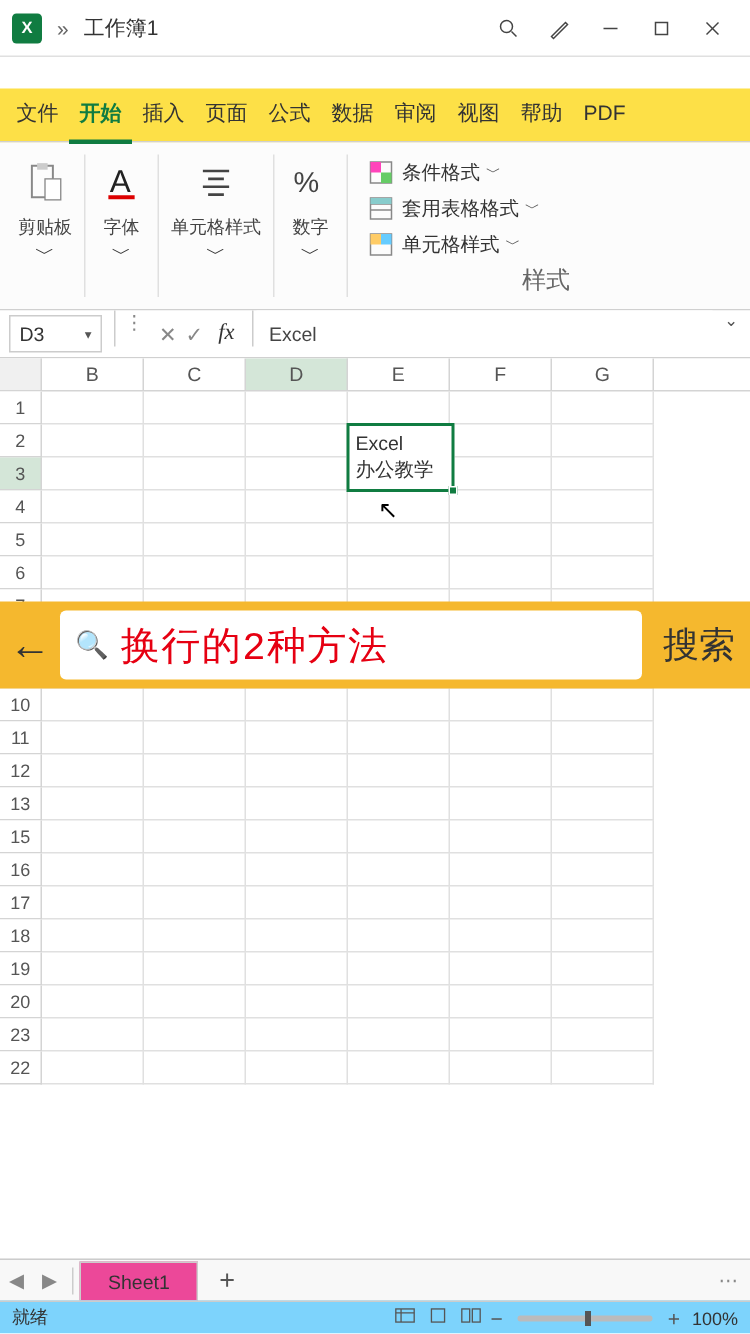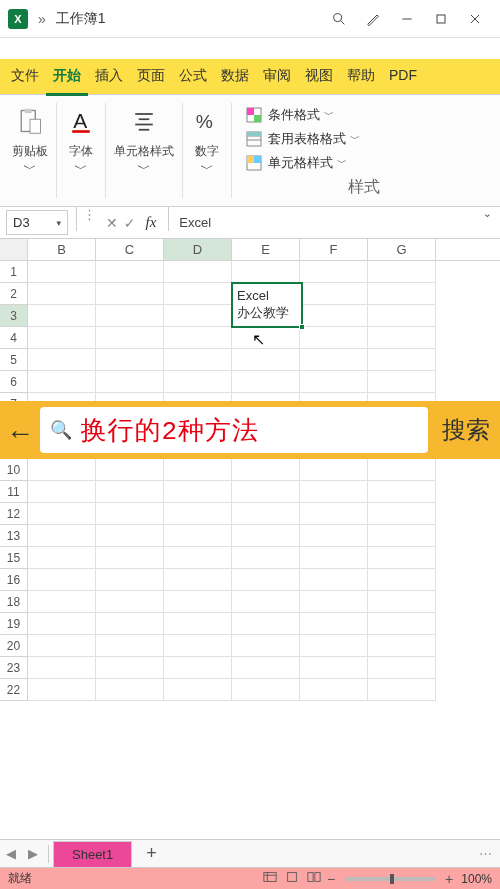--- a/index.html
+++ b/index.html
@@ -61,21 +61,21 @@
 .ov-btn { padding: 0 10px; font-size: 24px; color: #333; cursor: pointer; }
 
 .sheet-tabs { position:absolute; bottom:22px; left:0; width:500px; height: 28px; border-top: 1px solid #ccc; display: flex; align-items: center; background: #f8f8f8; }
 .st-nav { padding: 0 6px; color: #888; cursor: pointer; font-size:13px; }
 .st-divider { width:1px; height:18px; background:#ccc; margin:0 4px;}
 .sheet-tab { padding: 5px 18px; background: #ec4899; border: 1px solid #ccc; border-bottom: none; font-size: 13px; cursor: pointer; }
 .st-add { padding: 0 14px; font-size: 18px; color: #555; cursor: pointer; }
 .st-spacer { flex:1; }
 .st-dots { padding:0 8px; color:#888; cursor:pointer;}
 
-.status-bar { position:absolute; bottom:0; left:0; width:500px; height: 22px; border-top: 1px solid #ccc; display: flex; align-items: center; background: #fca5a5; font-size: 12px; padding: 0 8px; }
+.status-bar { position:absolute; bottom:0; left:0; width:500px; height: 22px; border-top: 1px solid #ccc; display: flex; align-items: center; background: #7dd3fc; font-size: 12px; padding: 0 8px; }
 .sb-spacer { flex: 1; }
 .sb-view { padding: 2px 4px; cursor: pointer; }
 .sb-view svg { width:14px; height:12px; }
 .zoom-slider { width: 90px; height: 4px; background: #bbb; margin: 0 8px; position: relative; border-radius:2px;}
 .zoom-thumb { position: absolute; left: 50%; top: -3px; width: 4px; height: 10px; background: #555; }
 .zoom-btn { cursor:pointer; font-size:14px; color:#555; padding:0 2px;}
 </style>
 </head>
 <body>
 
@@ -359,20 +359,29 @@
         <div class="row-h">15</div>
         <div class="cell"></div>
         <div class="cell"></div>
         <div class="cell"></div>
         <div class="cell"></div>
         <div class="cell"></div>
         <div class="cell"></div>
       </div>
       <div class="row">
         <div class="row-h">16</div>
+        <div class="cell"></div>
+        <div class="cell"></div>
+        <div class="cell"></div>
+        <div class="cell"></div>
+        <div class="cell"></div>
+        <div class="cell"></div>
+      </div>
+      <div class="row">
+        <div class="row-h">17</div>
         <div class="cell"></div>
         <div class="cell"></div>
         <div class="cell"></div>
         <div class="cell"></div>
         <div class="cell"></div>
         <div class="cell"></div>
       </div>
       <div class="row">
         <div class="row-h">18</div>
         <div class="cell"></div>

